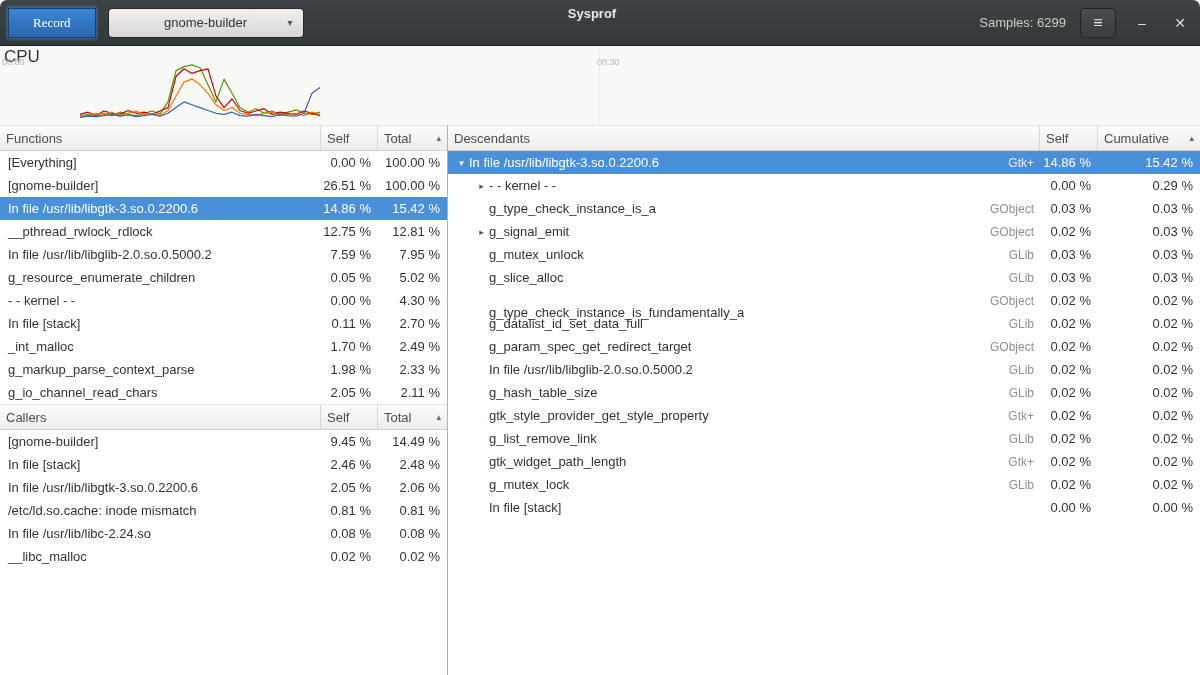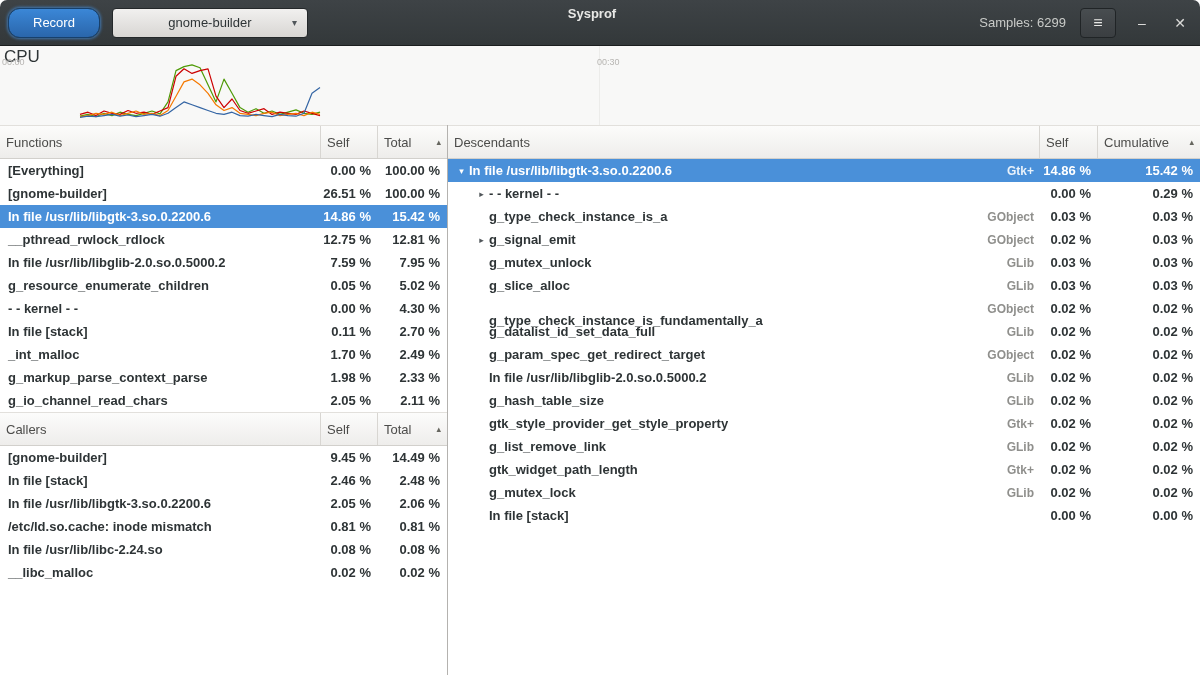--- a/index.html
+++ b/index.html
@@ -5,22 +5,22 @@
   * { margin:0; padding:0; box-sizing:border-box; }
   html,body { width:1200px; height:675px; overflow:hidden; background:#fff;
     font-family:"Liberation Sans","DejaVu Sans",sans-serif; }
 
   
   .headerbar { position:relative; height:46px; display:flex; align-items:center;
     padding:0 8px; background:linear-gradient(#3e4346,#33383a);
     border-bottom:1px solid #1b1e1f; border-radius:7px 7px 0 0; }
   .record-btn { height:30px; padding:0 24px; font-size:13px; color:#fff;
     background:linear-gradient(#3b87d7,#2a66ab); border:1px solid #17406b;
-    border-radius:12px; box-shadow:0 0 3px 1px rgba(70,150,235,.65);
-    font-family:Liberation Sans, sans-serif; cursor:default; }
+    border-radius:0; box-shadow:0 0 3px 1px rgba(70,150,235,.65);
+    font-family:Liberation Serif, serif; cursor:default; }
   .process-btn { margin-left:12px; height:30px; width:196px; position:relative;
     display:flex; align-items:center; justify-content:center; font-size:13px;
     color:#2e3436; background:linear-gradient(#f1f0ef,#d8d6d3);
     border:1px solid #24282a; border-radius:4px; font-family:inherit; }
   .process-btn .caret { position:absolute; right:10px; font-size:10px; color:#50565a; }
   .title-box { position:absolute; left:0; right:16px; top:5px; text-align:center;
     pointer-events:none; }
   .title { font-size:13px; font-weight:bold; color:#e8e8e6; line-height:18px; }
   .subtitle { font-size:11px; color:#96999b; line-height:14px; }
   .header-right { margin-left:auto; display:flex; align-items:center; gap:14px;
@@ -39,34 +39,34 @@
   .time-label { position:absolute; top:11px; font-size:9px; color:#b7b5b2; z-index:2; }
   .time-label.t0 { left:2px; }
   .time-label.t30 { left:597px; }
   .gridline { position:absolute; left:599px; top:0; bottom:0; width:1px; background:#ececea; }
 
   
   .content { display:flex; height:550px; background:#fff; }
   .left-pane { width:448px; border-right:1px solid #b4b2af; }
   .right-pane { flex:1; min-width:0; }
 
-  .thead { display:flex; height:34px; background:linear-gradient(#fcfcfb,#eeedeb);
+  .thead { display:flex; height:26px; background:linear-gradient(#fcfcfb,#eeedeb);
     border-top:1px solid #e2e0dc; border-bottom:1px solid #d2d0cc; }
   .th { display:flex; align-items:center; font-size:13px; color:#4c4c4a;
     padding:0 6px; border-right:1px solid #d8d6d2; overflow:hidden; }
   .th:last-child { border-right:none; }
   .th-name { flex:1; min-width:0; }
   .th-self { width:57px; }
   .th-total { width:69px; }
   .th-self-r { width:58px; }
   .th-cum { width:102px; }
   .sort-arrow { margin-left:auto; font-size:9px; color:#66665f; }
 
   .row { display:flex; align-items:center; height:23px; font-size:13px;
-    color:#2e3436; background:#fff;font-weight:bold; }
+    color:#2e3436; background:#fff; }
   .cell { overflow:hidden; white-space:nowrap; }
   .cell-name { flex:1; min-width:0; padding-left:8px; }
   .cell-self { width:57px; text-align:right; padding-right:7px; }
   .cell-total { width:69px; text-align:right; padding-right:7px; }
   .cell-name-r { flex:1; min-width:0; display:flex; align-items:center; }
   .cell-lib { width:62px; text-align:right; font-size:12px; color:#8f8f8c; padding-right:6px; }
   .cell-self-r { width:58px; text-align:right; padding-right:7px; }
   .cell-cum { width:102px; text-align:right; padding-right:7px; }
   .expander { display:inline-block; width:15px; font-size:9px; color:#50565a;
     text-align:center; flex:none; }

